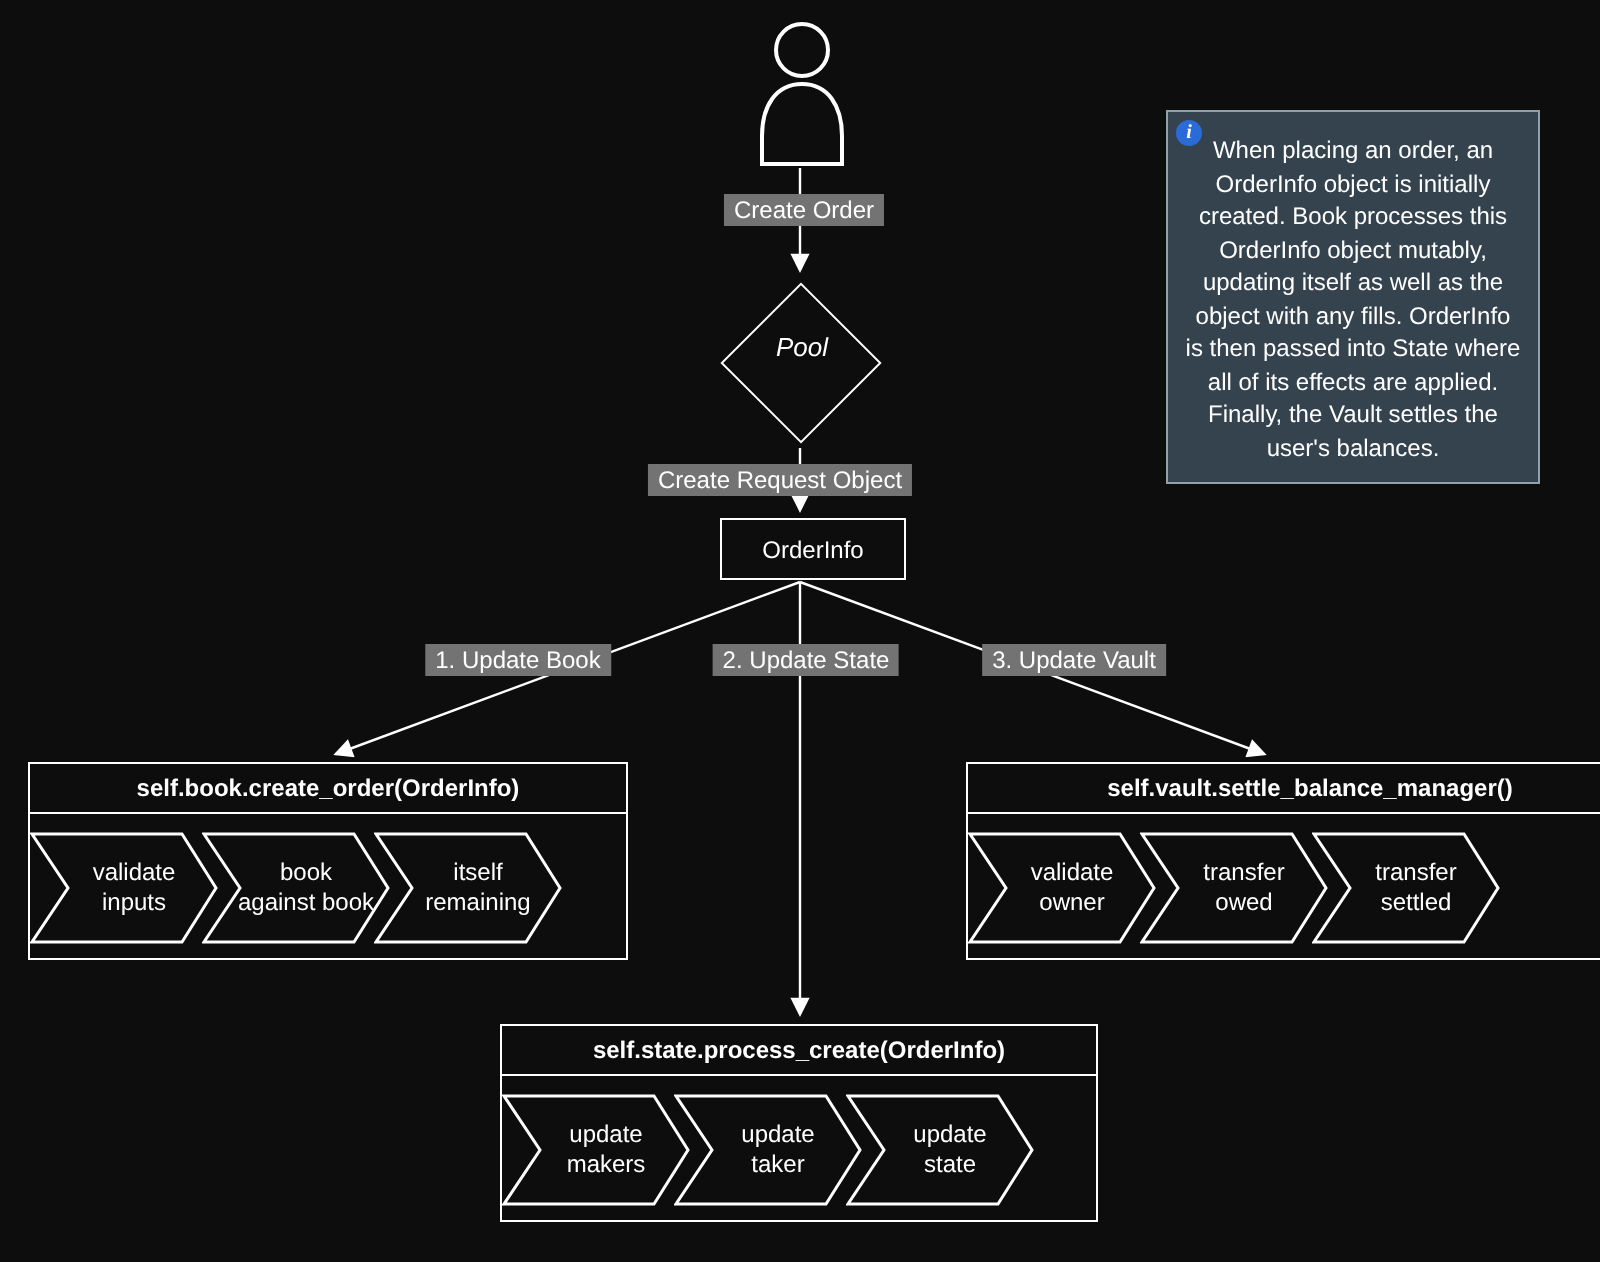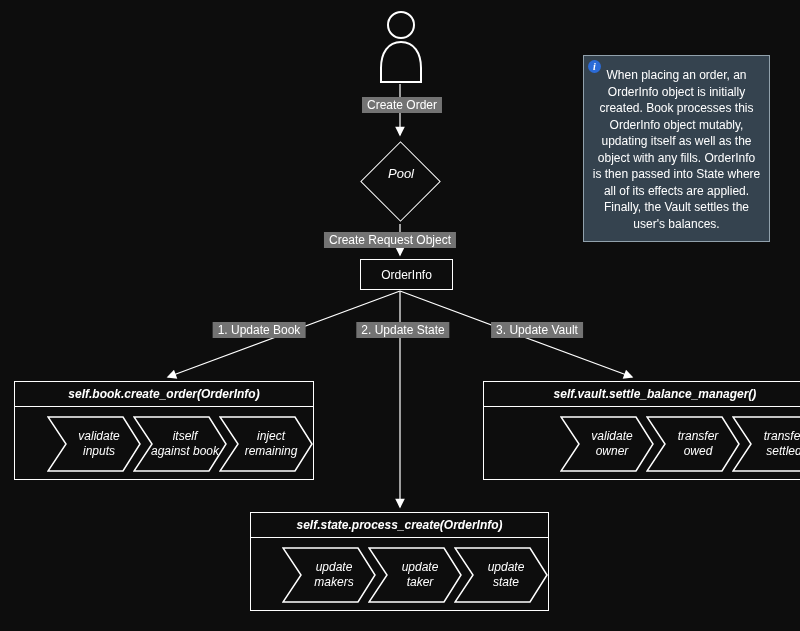--- a/index.html
+++ b/index.html
@@ -51,31 +51,30 @@
     box-sizing:border-box;
     z-index:2;
   }
 
   .box {
     position:absolute;
     border:1px solid #ffffff;
     background:#0d0d0d;
     box-sizing:border-box;
     z-index:2;
-    font-style:italic;
   }
   .box-title {
     font-size:12px; font-weight:bold;
     text-align:center;
     padding:5px 4px;
     border-bottom:1px solid #ffffff;
   }
   .steps {
     display:flex;
-    justify-content:flex-end;
+    justify-content:flex-start;
     padding-top:9px;
   }
   .chev { position:relative; width:94px; height:56px; flex:0 0 auto; }
   .chev + .chev { margin-left:-8px; }
   .chev svg { position:absolute; left:0; top:0; }
   .chev-text {
     position:absolute; inset:0;
     display:flex; flex-direction:column;
     align-items:center; justify-content:center;
     padding-left:10px;
@@ -154,30 +153,30 @@
         <div class="chev-text">
           <span>validate</span>
           <span>inputs</span>
         </div>
       </div>
       <div class="chev">
         <svg width="94" height="56">
             <polygon points="1,1 76,1 93,28 76,55 1,55 19,28" fill="#0d0d0d" stroke="#ffffff" stroke-width="1.5"></polygon>
           </svg>
         <div class="chev-text">
+          <span>book</span>
+          <span>against book</span>
+        </div>
+      </div>
+      <div class="chev">
+        <svg width="94" height="56">
+            <polygon points="1,1 76,1 93,28 76,55 1,55 19,28" fill="#0d0d0d" stroke="#ffffff" stroke-width="1.5"></polygon>
+          </svg>
+        <div class="chev-text">
           <span>itself</span>
-          <span>against book</span>
-        </div>
-      </div>
-      <div class="chev">
-        <svg width="94" height="56">
-            <polygon points="1,1 76,1 93,28 76,55 1,55 19,28" fill="#0d0d0d" stroke="#ffffff" stroke-width="1.5"></polygon>
-          </svg>
-        <div class="chev-text">
-          <span>inject</span>
           <span>remaining</span>
         </div>
       </div>
     </div>
   </div>
 
   <div class="box" style="left:483px; top:381px; width:344px; height:99px;">
     <div class="box-title">self.vault.settle_balance_manager()</div>
     <div class="steps">
       <div class="chev">

